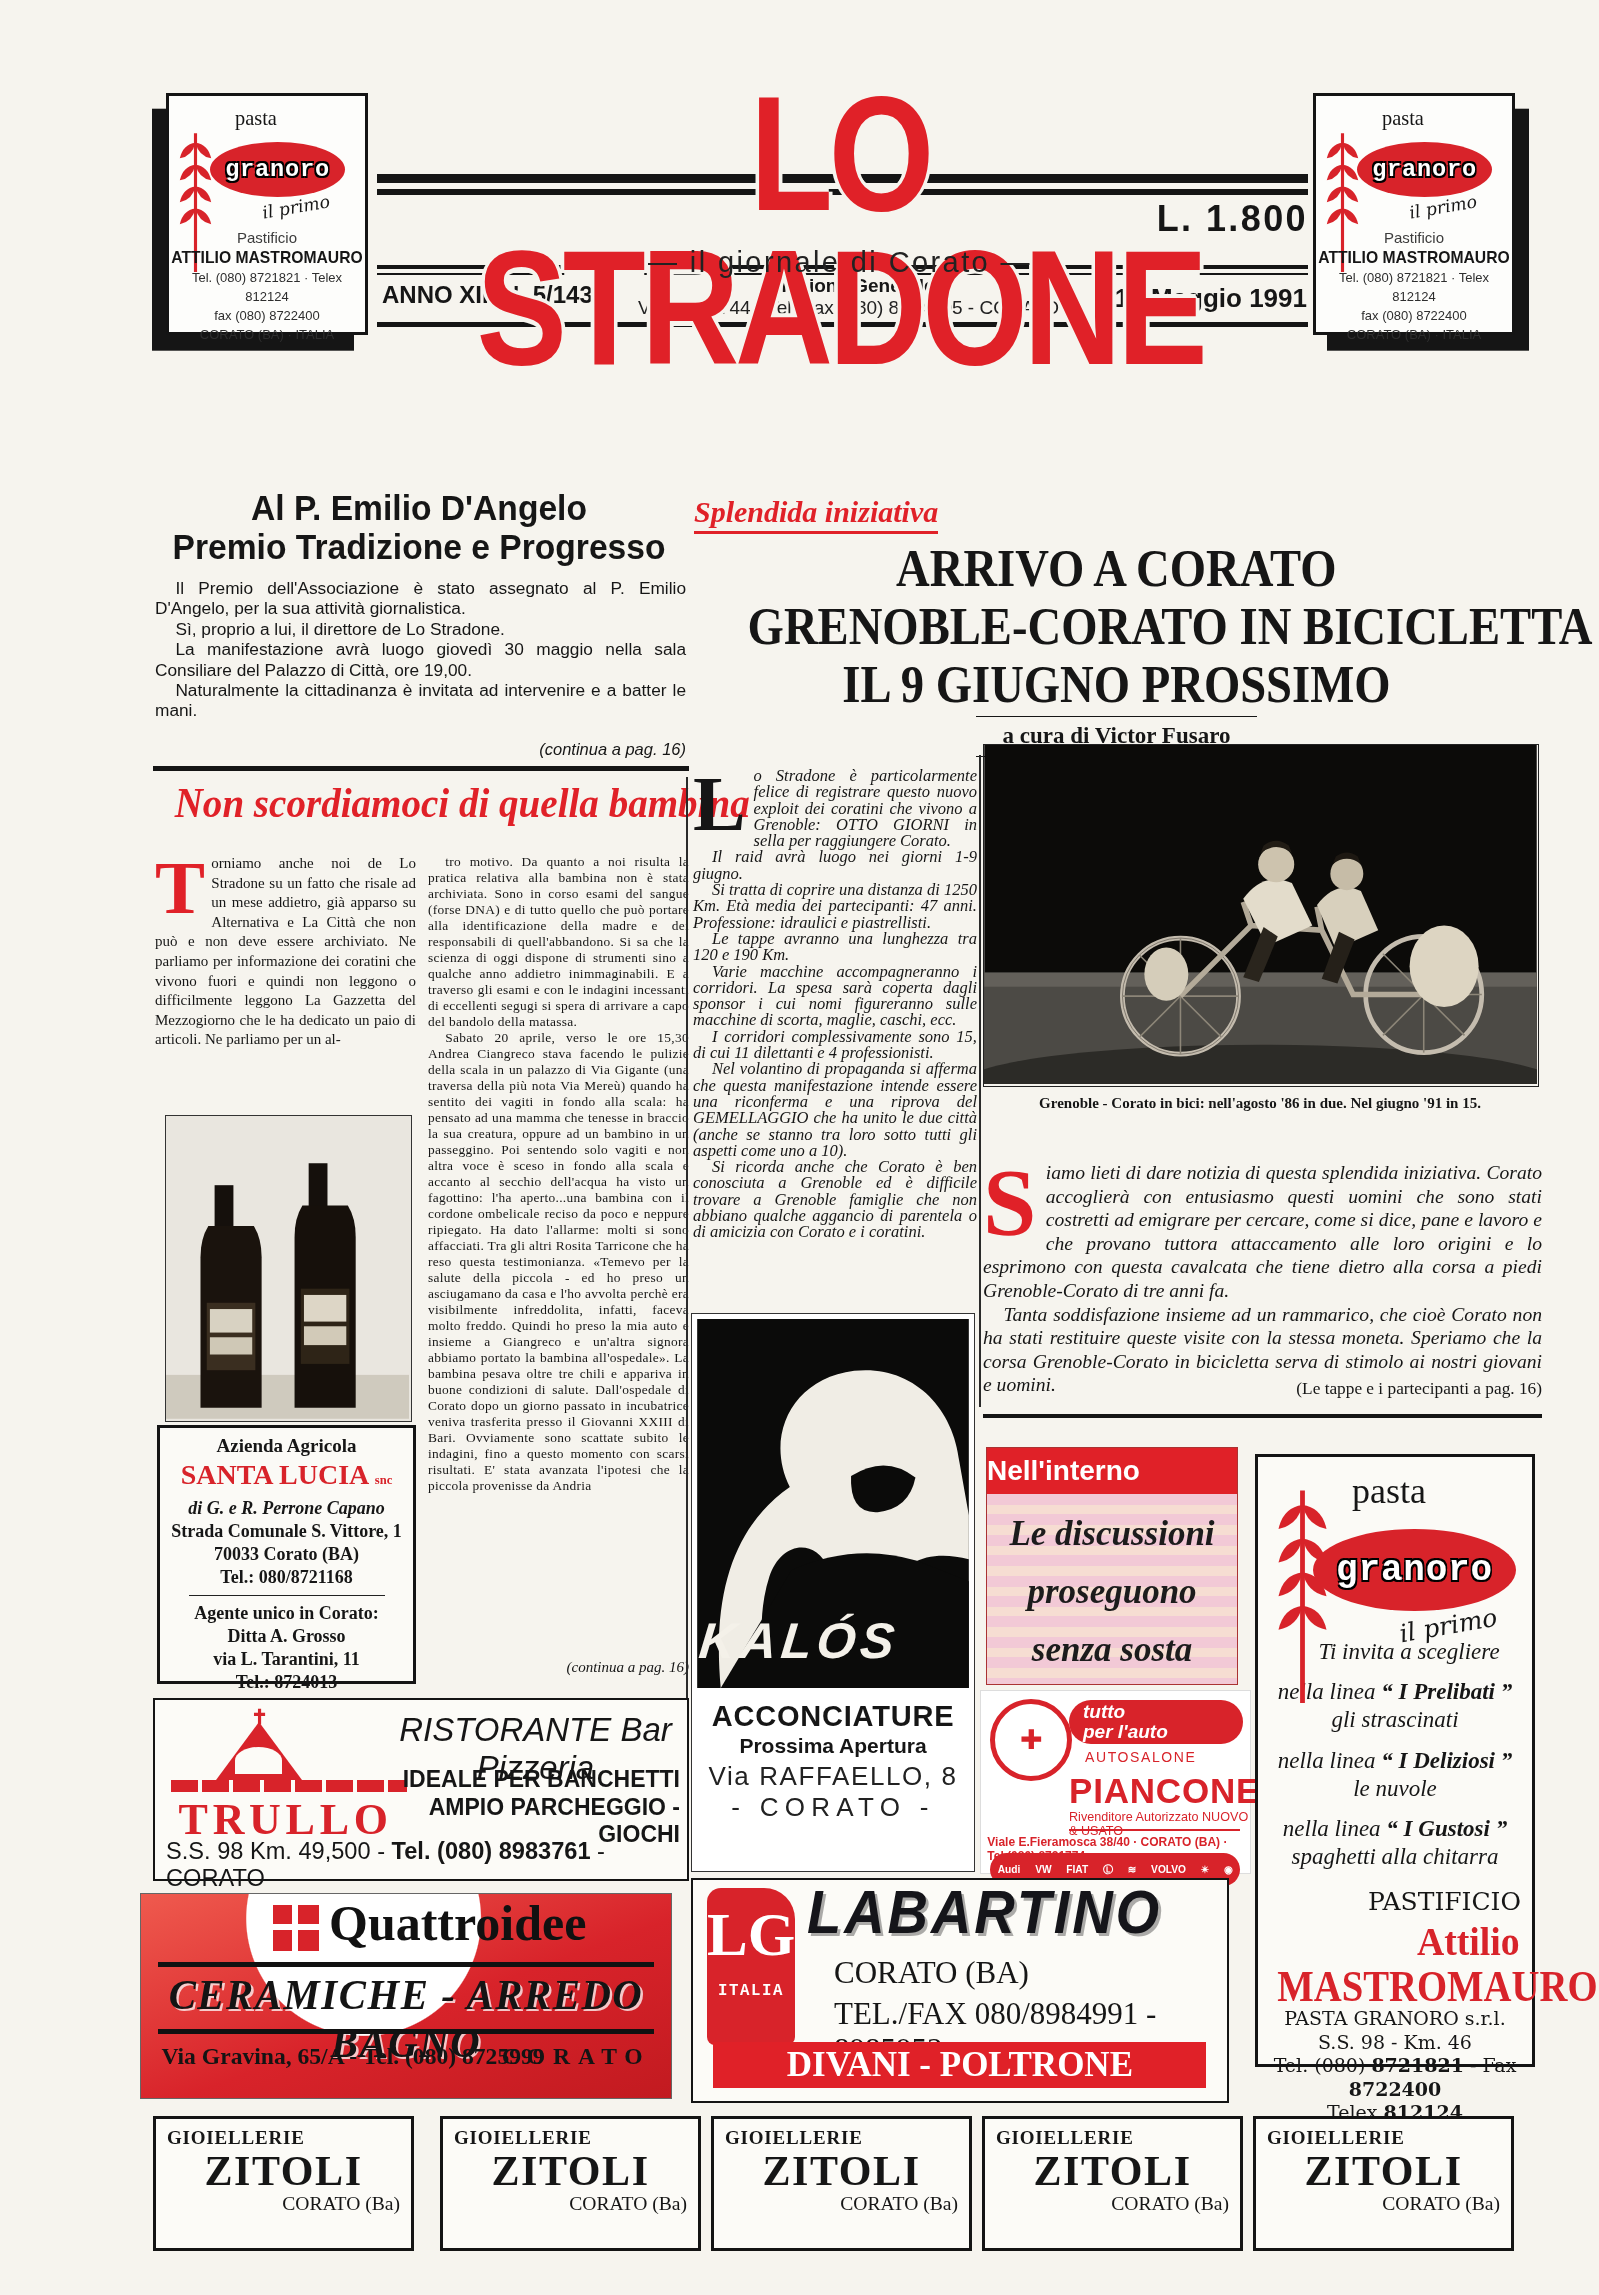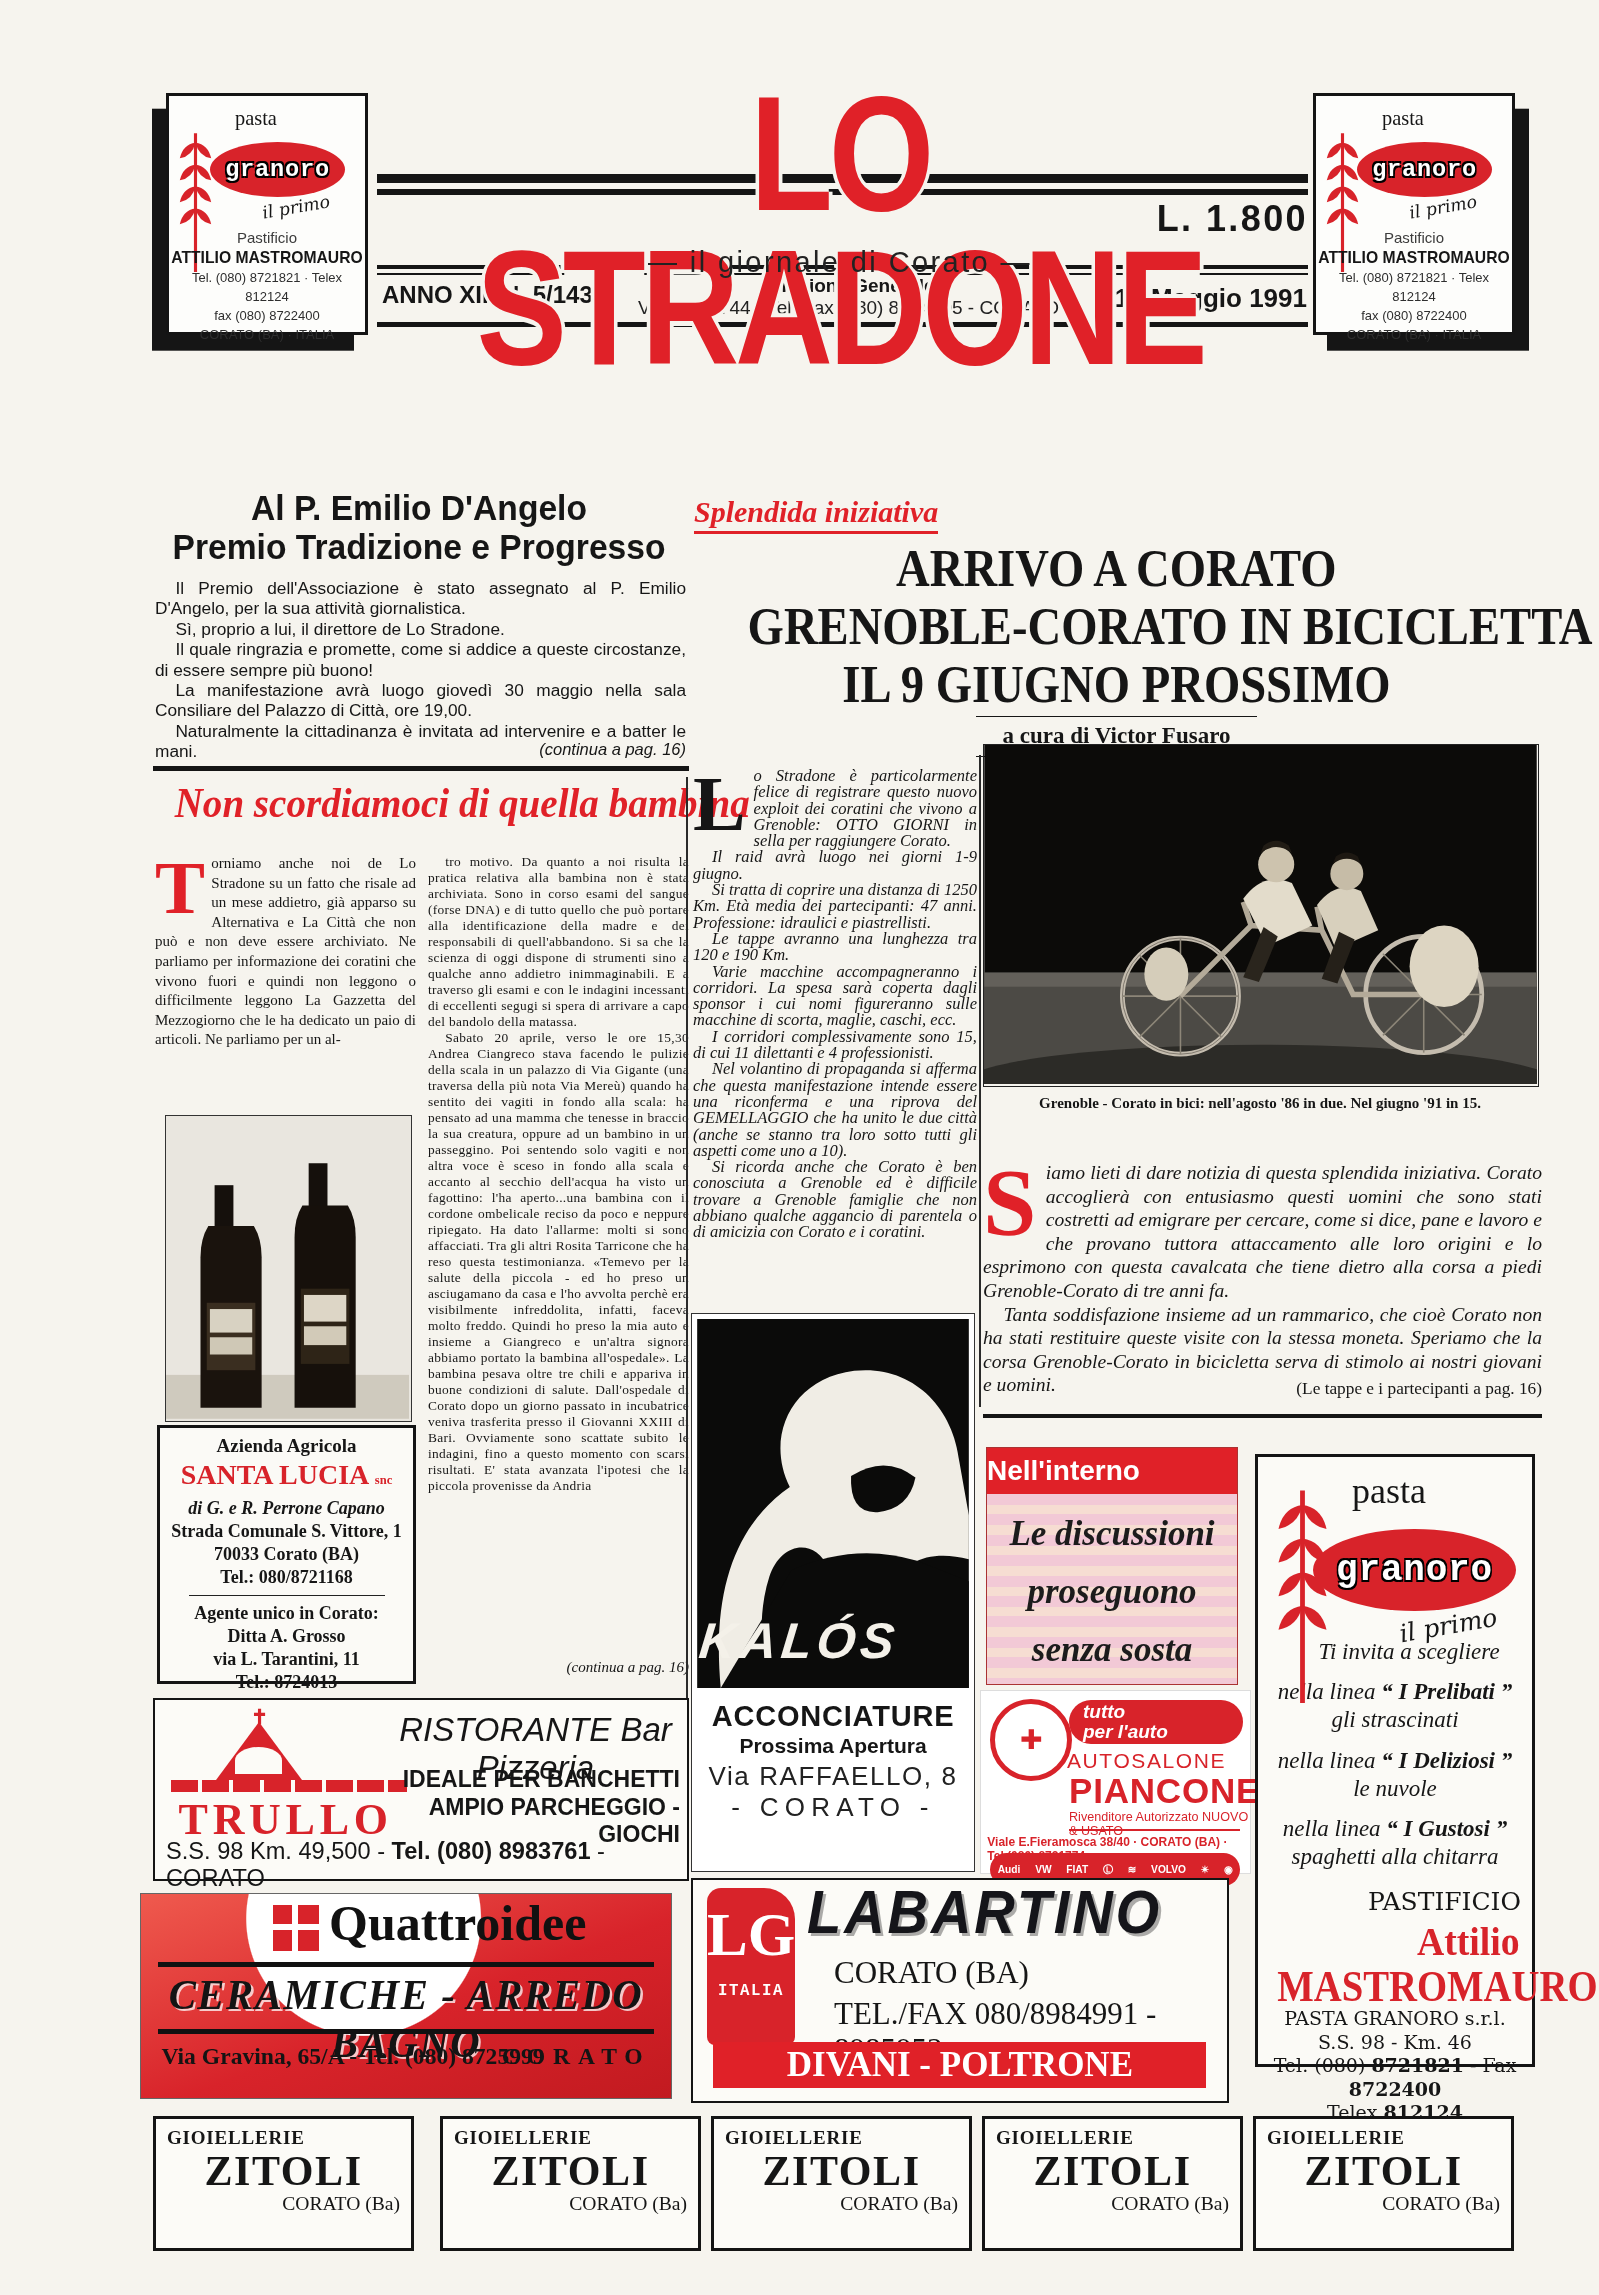--- a/index.html
+++ b/index.html
@@ -112,21 +112,21 @@
   #interno .bd{height:190px;background:repeating-linear-gradient(180deg,#f2c9d6 0 11px,#f6ddd2 11px 20.4px);
       text-align:center;padding-top:11px;box-sizing:border-box;}
   #interno .bd div{font-style:italic;font-weight:bold;font-size:35px;line-height:58px;color:#1c1c1c;}
   
   #piancone{left:980px;top:1690px;width:269px;height:182px;background:#fff;border:0.8px solid #ddd;color:#d8232a;}
   #p-alfa{position:absolute;left:9.4px;top:7.9px;width:72px;height:72px;border:5.5px solid #d8232a;border-radius:50%;
           display:flex;align-items:center;justify-content:center;font-size:27px;color:#d8232a;background:#fff;}
   #p-pill{position:absolute;left:88px;top:9.4px;width:174px;height:44px;background:#d8232a;border-radius:22px;
           color:#fff;font-style:italic;font-weight:bold;font-family:"Liberation Sans",sans-serif;
           font-size:19px;line-height:20.4px;padding:1.6px 0 0 14px;box-sizing:border-box;}
-  #p-salone{position:absolute;left:86px;top:58px;font-family:"Liberation Sans",sans-serif;font-size:21px;
+  #p-salone{position:absolute;left:104px;top:58px;font-family:"Liberation Sans",sans-serif;font-size:14px;
             letter-spacing:1.6px;}
   #p-name{position:absolute;left:88px;top:80px;font-family:"Liberation Sans",sans-serif;font-weight:bold;
           font-size:35px;letter-spacing:0.8px;}
   #p-riv{position:absolute;left:88px;top:119px;font-family:"Liberation Sans",sans-serif;font-size:12.6px;}
   #p-hr{position:absolute;left:88px;top:138px;width:171px;height:2.4px;background:#d8232a;}
   #p-addr{position:absolute;left:6.3px;top:144px;width:259px;font-family:"Liberation Sans",sans-serif;
           font-weight:bold;font-size:12px;}
   #p-brands{position:absolute;left:9.4px;top:162px;width:250px;height:33px;background:#d8232a;border-radius:16.5px;
             display:flex;align-items:center;justify-content:space-around;color:#fff;
             font-family:"Liberation Sans",sans-serif;font-size:10.2px;font-weight:bold;}
@@ -289,21 +289,20 @@
   <div class="rule" style="left:377px;top:322px;width:931px;height:4.7px;"></div>
 
 
   <div class="abs" id="premio-title">
     <div>Al P. Emilio D'Angelo</div>
     <div>Premio Tradizione e Progresso</div>
   </div>
   <div class="abs" id="premio-body">
     <p>Il Premio dell'Associazione è stato assegnato al P. Emilio D'Angelo, per la sua attività giornalistica.</p>
     <p>Sì, proprio a lui, il direttore de Lo Stradone.</p>
-    <p>Il quale ringrazia e promette, come si addice a queste circostanze, di essere sempre più buono!</p>
     <p>La manifestazione avrà luogo giovedì 30 maggio nella sala Consiliare del Palazzo di Città, ore 19,00.</p>
     <p>Naturalmente la cittadinanza è invitata ad intervenire e a batter le mani.</p>
   </div>
   <div class="abs" id="premio-cont">(continua a pag. 16)</div>
 
   <div class="rule" style="left:153px;top:766px;width:536px;height:4.7px;"></div>
 
   <div class="abs" id="bambina-title">
     <span>Non scordiamoci di quella bambina</span>
   </div>

